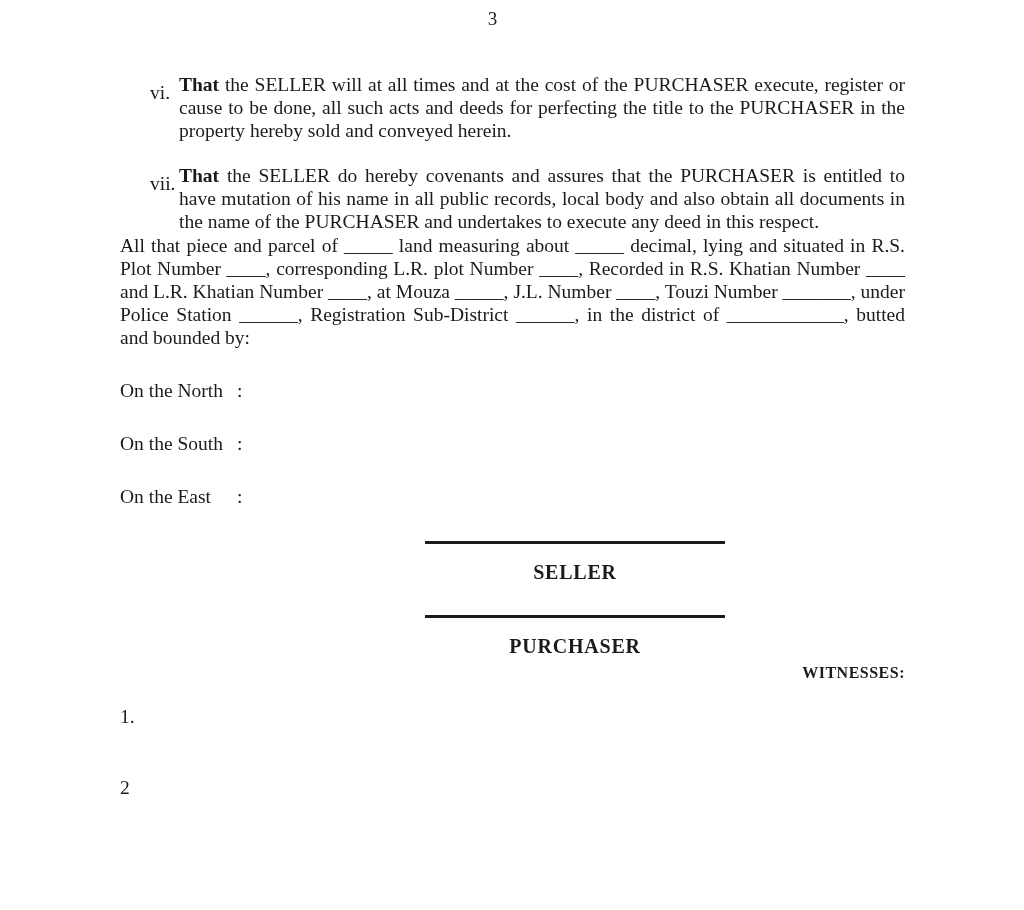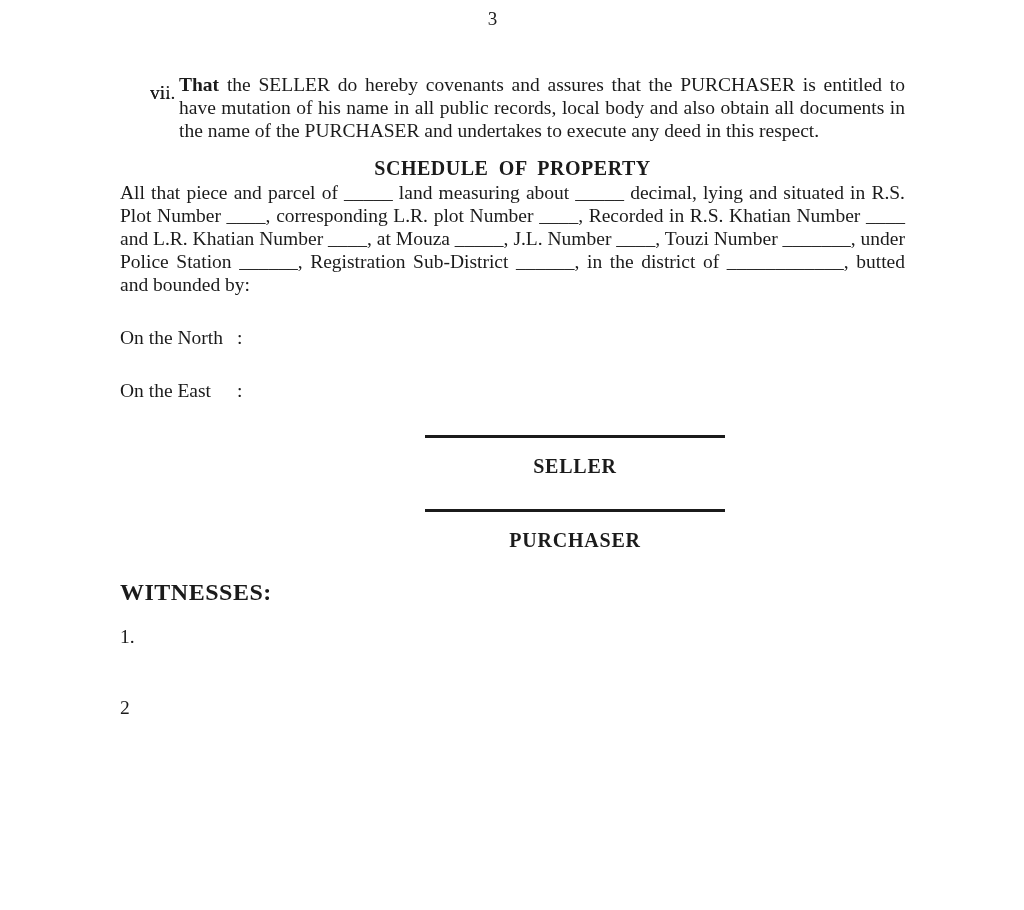--- a/index.html
+++ b/index.html
@@ -29,21 +29,21 @@
     margin-top: 43px;
   }
   .clause {
     position: relative;
     padding-left: 59px;
     text-align: justify;
     font-size: 19.5px;
     line-height: 23px;
   }
   .clause + .clause {
-    margin-top: 15px;
+    margin-top: 22px;
   }
   .clause-marker {
     position: absolute;
     left: 30px;
     top: 8px;
   }
   .schedule-heading {
     margin-top: 15px;
     text-align: center;
     font-weight: bold;
@@ -91,57 +91,61 @@
     width: 100%;
   }
   .sig-label {
     margin-top: 17px;
     font-weight: bold;
     font-size: 20px;
     line-height: 23px;
     letter-spacing: 0.8px;
   }
   .witnesses-heading {
-    margin-top: 29px;
+    margin-top: 3px;
     font-weight: bold;
-    font-size: 24px;
+    font-size: 16px;
     line-height: 23px;
     letter-spacing: 0.5px;
+    text-align: right;
   }
   .witness-item {
     font-size: 19.5px;
     line-height: 23px;
   }
   .witness-item.one { margin-top: 21px; }
   .witness-item.two { margin-top: 48px; }
 </style>
 </head>
 <body>
 
 <div class="content">
 
   <div class="page-number">3</div>
 
   <div class="clauses">
     <div class="clause">
       <span class="clause-marker">vi.</span>
+      <span class="clause-text"><b>That</b><span> the SELLER will at all times and at the cost of the PURCHASER execute, register or cause to be done, all such acts and deeds for perfecting the title to the PURCHASER in the property hereby sold and conveyed herein.</span></span>
     </div>
     <div class="clause">
       <span class="clause-marker">vii.</span>
       <span class="clause-text"><b>That</b><span> the SELLER do hereby covenants and assures that the PURCHASER is entitled to have mutation of his name in all public records, local body and also obtain all documents in the name of the PURCHASER and undertakes to execute any deed in this respect.</span></span>
     </div>
   </div>
 
-  <div class="schedule-heading">SCHEDULE OF PROPERTY</div>
 
   <div class="schedule-para">All that piece and parcel of _____ land measuring about _____ decimal, lying and situated in R.S. Plot Number ____, corresponding L.R. plot Number ____, Recorded in R.S. Khatian Number ____ and L.R. Khatian Number ____, at Mouza _____, J.L. Number ____, Touzi Number _______, under Police Station ______, Registration Sub-District ______, in the district of ____________, butted and bounded by:</div>
 
   <div class="boundaries">
     <div class="boundary-row">
       <span class="boundary-label">On the North</span><span>:</span>
+    </div>
+    <div class="boundary-row">
+      <span class="boundary-label">On the South</span><span>:</span>
     </div>
     <div class="boundary-row">
       <span class="boundary-label">On the East</span><span>:</span>
     </div>
   </div>
 
 
   <div class="signature-block first">
     <div class="sig-line"></div>
     <div class="sig-label">SELLER</div>

